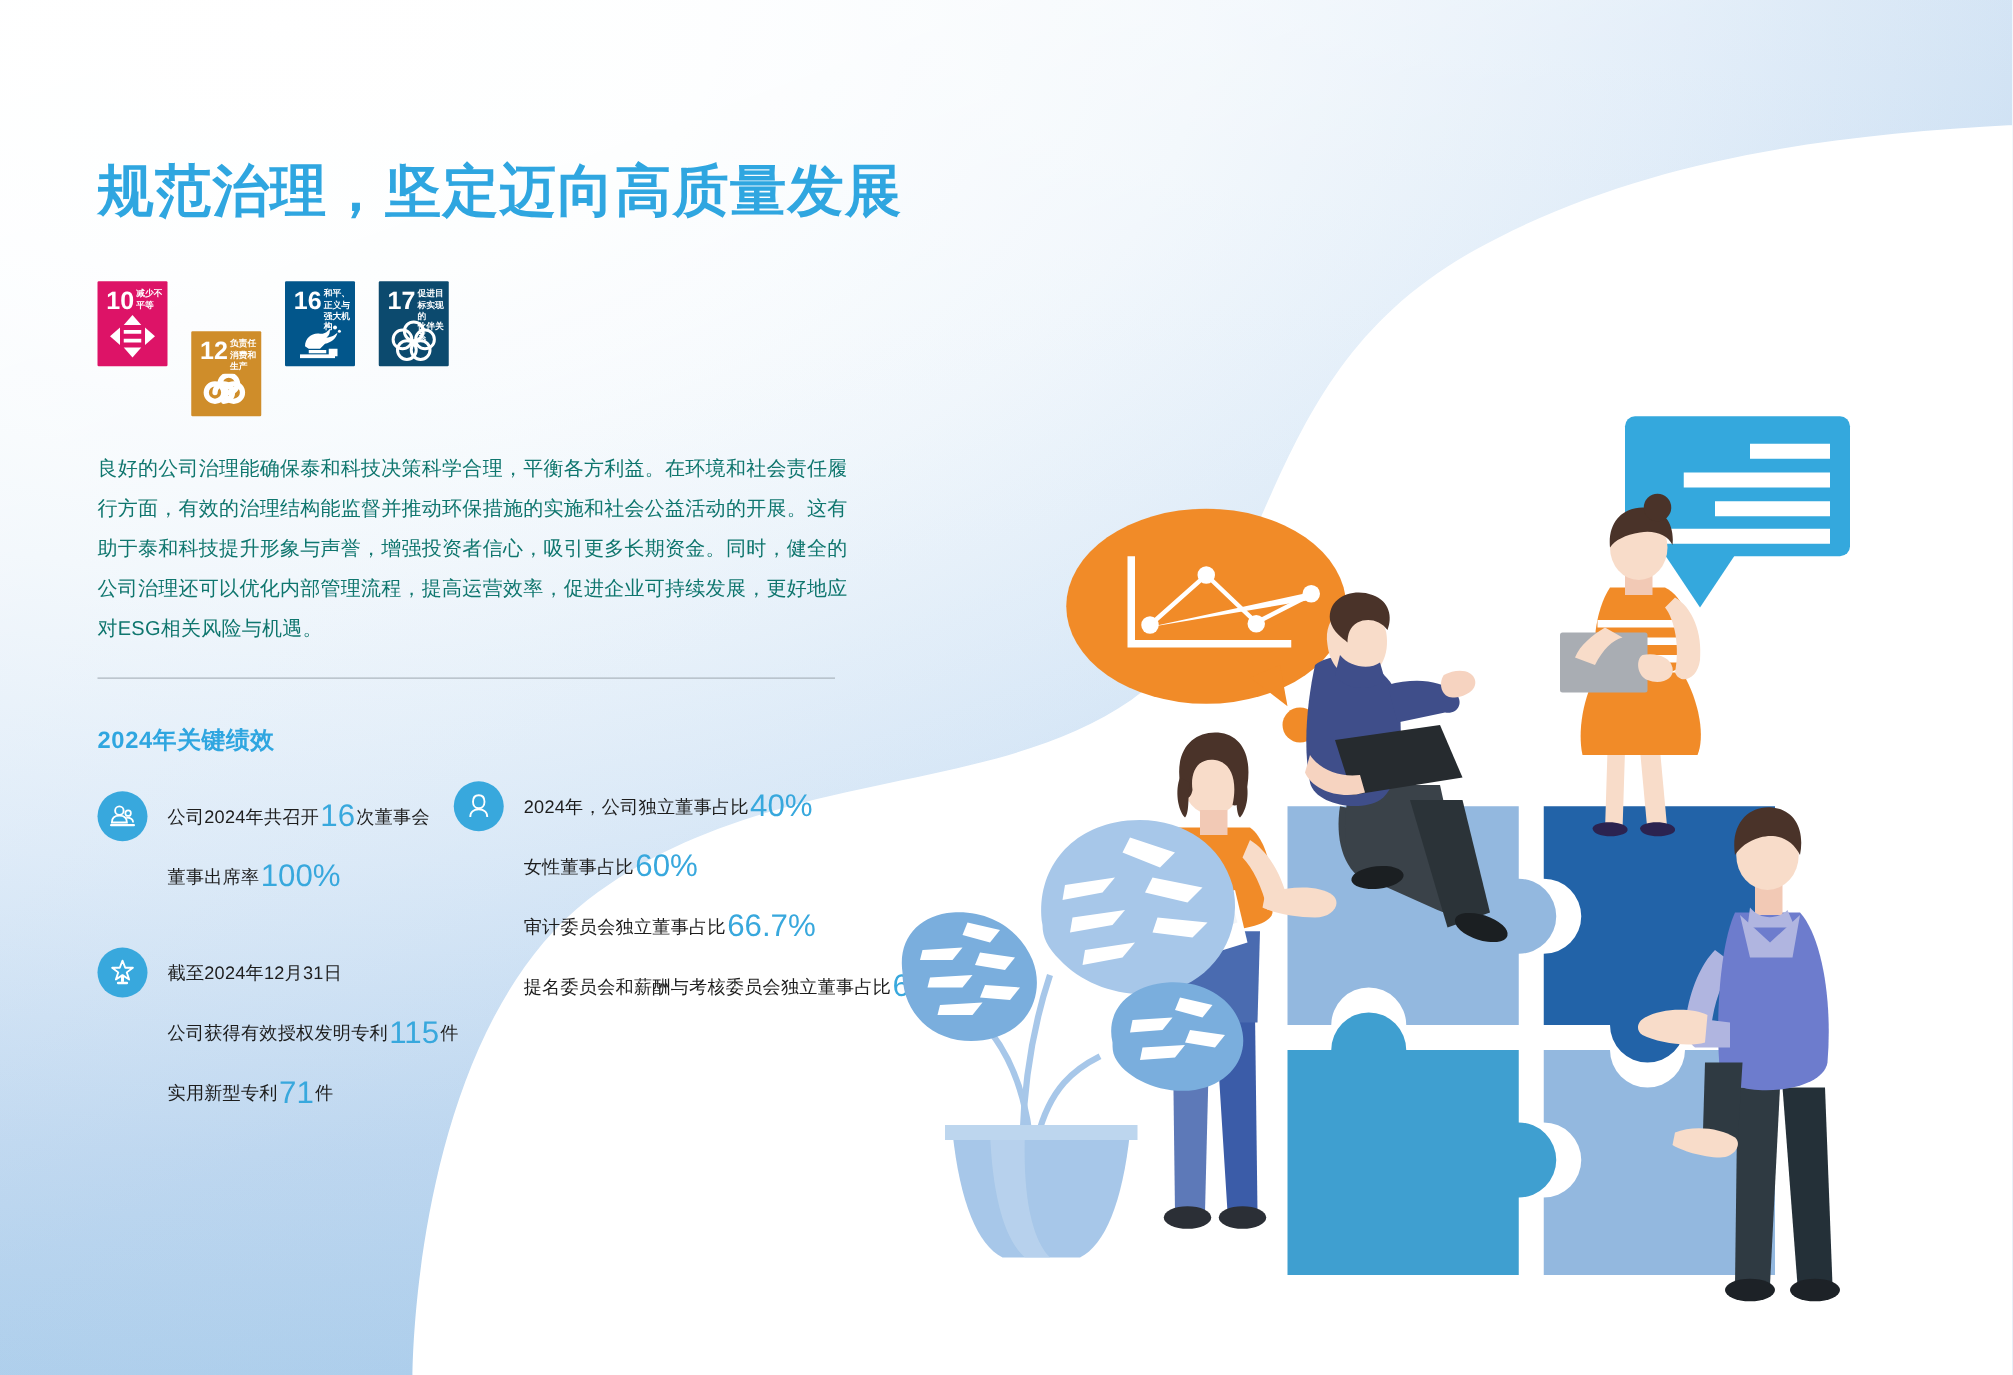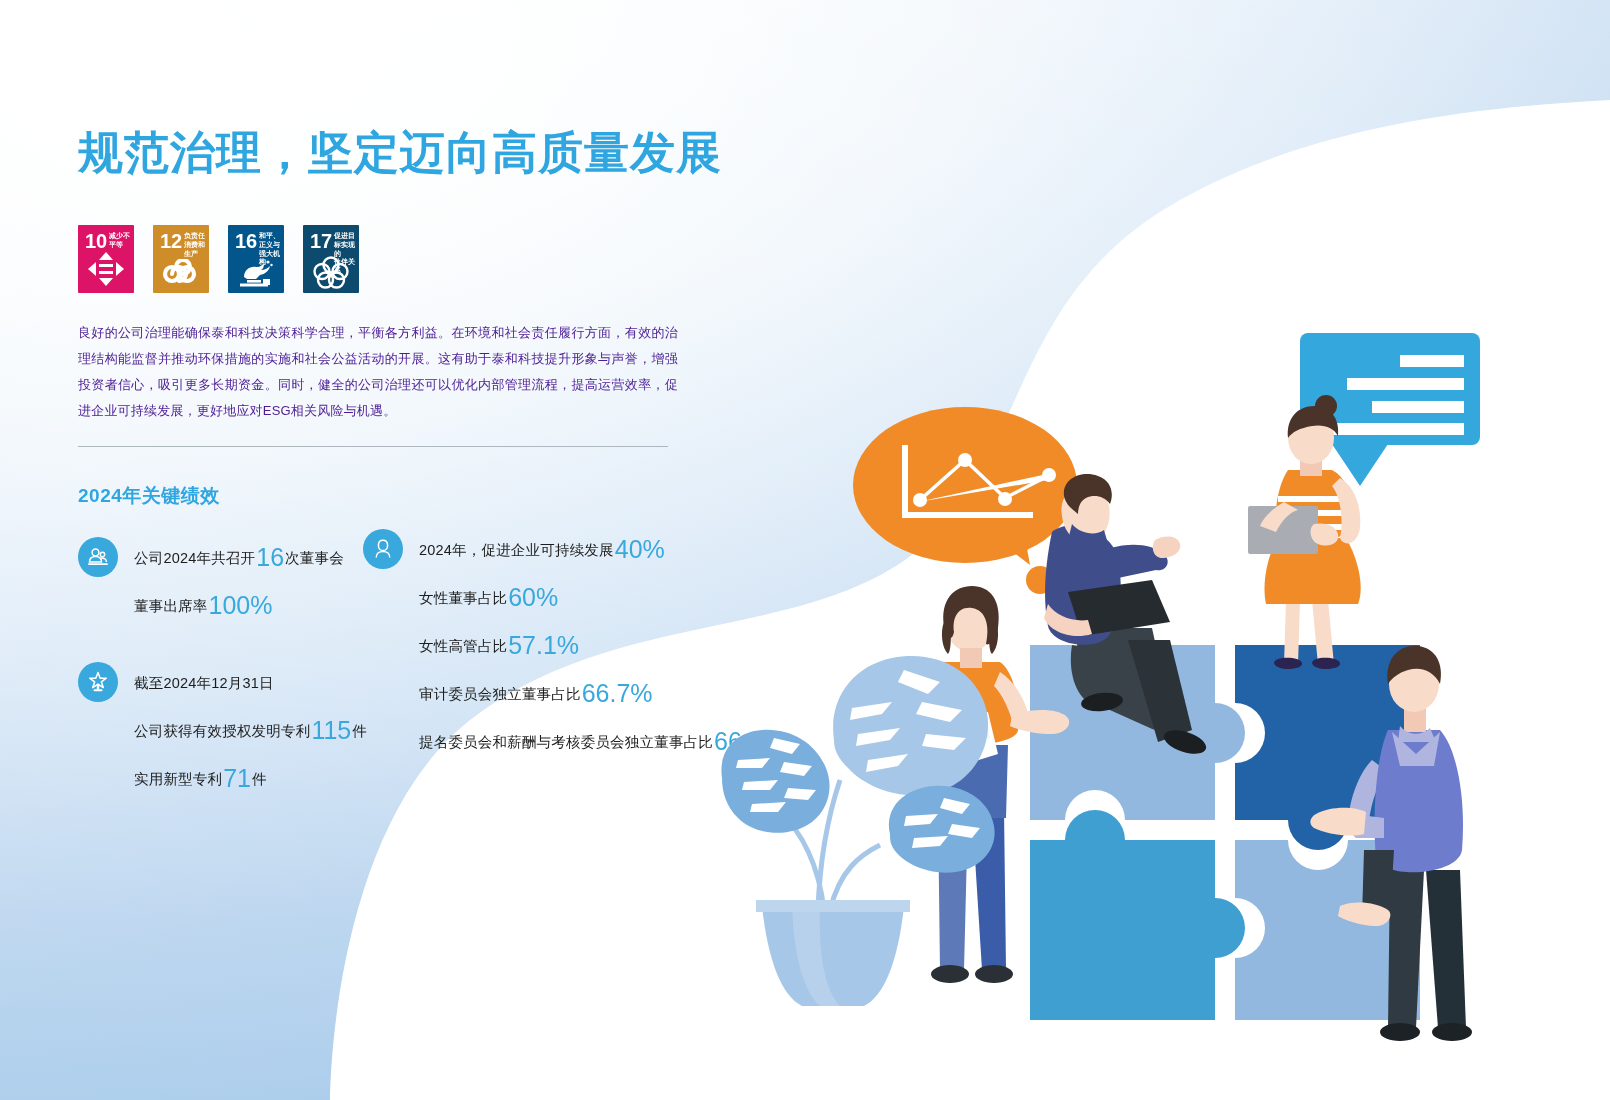--- a/index.html
+++ b/index.html
@@ -46,27 +46,27 @@
   .sdg{width:56px;height:68px;position:relative;border-radius:1px;}
   .sdg .num{
     position:absolute;left:7px;top:6px;color:#fff;font-weight:bold;font-size:20px;line-height:1;
   }
   .sdg .lbl{
     position:absolute;left:31px;top:7px;right:3px;
     color:#fff;font-size:7px;line-height:1.25;font-weight:bold;
   }
   .sdg .glyph{position:absolute;left:0;right:0;bottom:4px;display:flex;justify-content:center;}
   .sdg10{background:#dd1367;}
-  .sdg12{background:#cf8d2a;}
+  .sdg12{background:#cf8d2a;margin-top:40px;}
   .sdg16{background:#02568b;}
   .sdg17{background:#0c4a6e;}
 
   .para{
     margin-top:27px;width:600px;
-    font-size:13px;line-height:2.0;color:#4c1d95;text-align:justify;
+    font-size:16px;line-height:2.0;color:#0f766e;text-align:justify;
     letter-spacing:.2px;
   }
 
   .divider{margin-top:22px;width:590px;height:1px;background:#9aa3ab;opacity:.75;}
 
   .kpi-head{margin-top:36px;font-size:19px;color:#2fa6e0;font-weight:bold;letter-spacing:.5px;}
 
   .kpi-area{position:relative;margin-top:28px;height:320px;}
   .kpi-block{position:absolute;display:flex;gap:16px;}
   .kpi-icon{
@@ -217,27 +217,24 @@
 
       <div class="kpi-block kpi-c">
         <div class="kpi-icon">
           <svg width="24" height="24" viewBox="0 0 24 24">
             <path d="M12,3.2 C15,3.2 16.6,5.4 16.6,8.4 C16.6,11.3 14.8,13.6 12,13.6 C9.2,13.6 7.4,11.3 7.4,8.4 C7.4,5.4 9,3.2 12,3.2 Z" fill="none" stroke="#fff" stroke-width="1.5"></path>
             <path d="M5.2,20.5 C5.2,16.4 8.3,14.4 12,14.4 C15.7,14.4 18.8,16.4 18.8,20.5" fill="none" stroke="#fff" stroke-width="1.5"></path>
           </svg>
         </div>
         <div class="kpi-lines">
           <div class="kpi-line">
-            <span>2024年，促进企业可持续发展</span><span class="big">40%</span>
+            <span>2024年，公司独立董事占比</span><span class="big">40%</span>
           </div>
           <div class="kpi-line">
             <span>女性董事占比</span><span class="big">60%</span>
-          </div>
-          <div class="kpi-line">
-            <span>女性高管占比</span><span class="big">57.1%</span>
           </div>
           <div class="kpi-line">
             <span>审计委员会独立董事占比</span><span class="big">66.7%</span>
           </div>
           <div class="kpi-line">
             <span>提名委员会和薪酬与考核委员会独立董事占比</span><span class="big">66.7%</span>
           </div>
         </div>
       </div>
 

